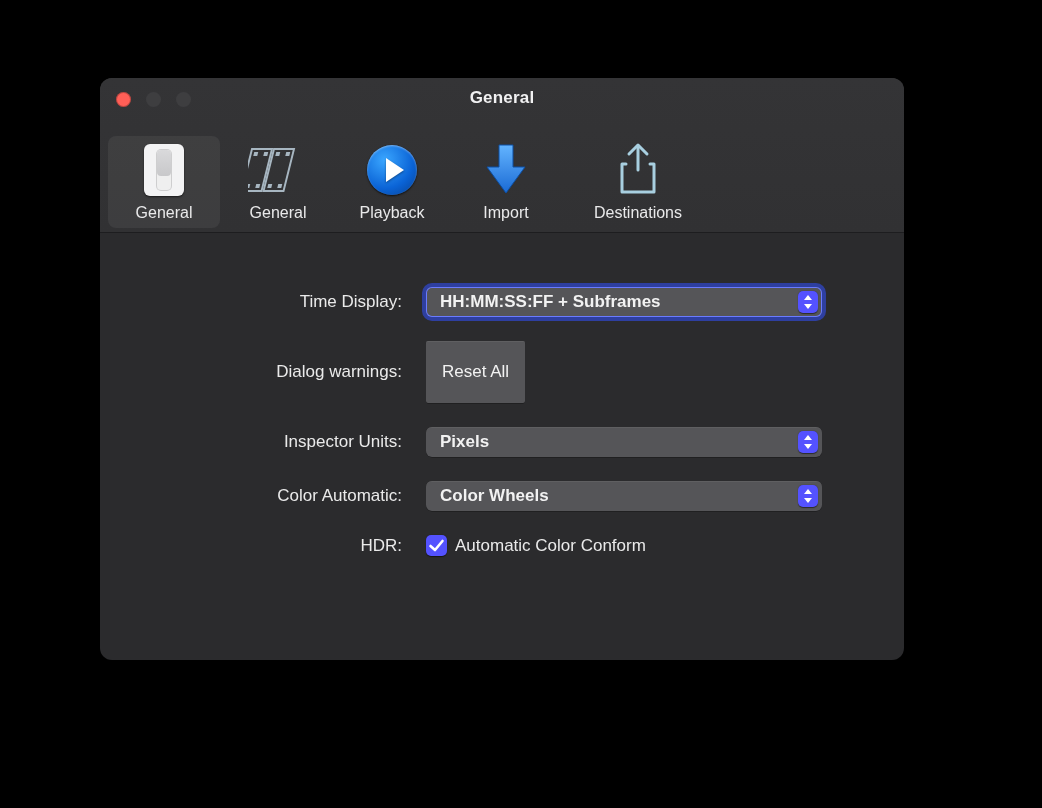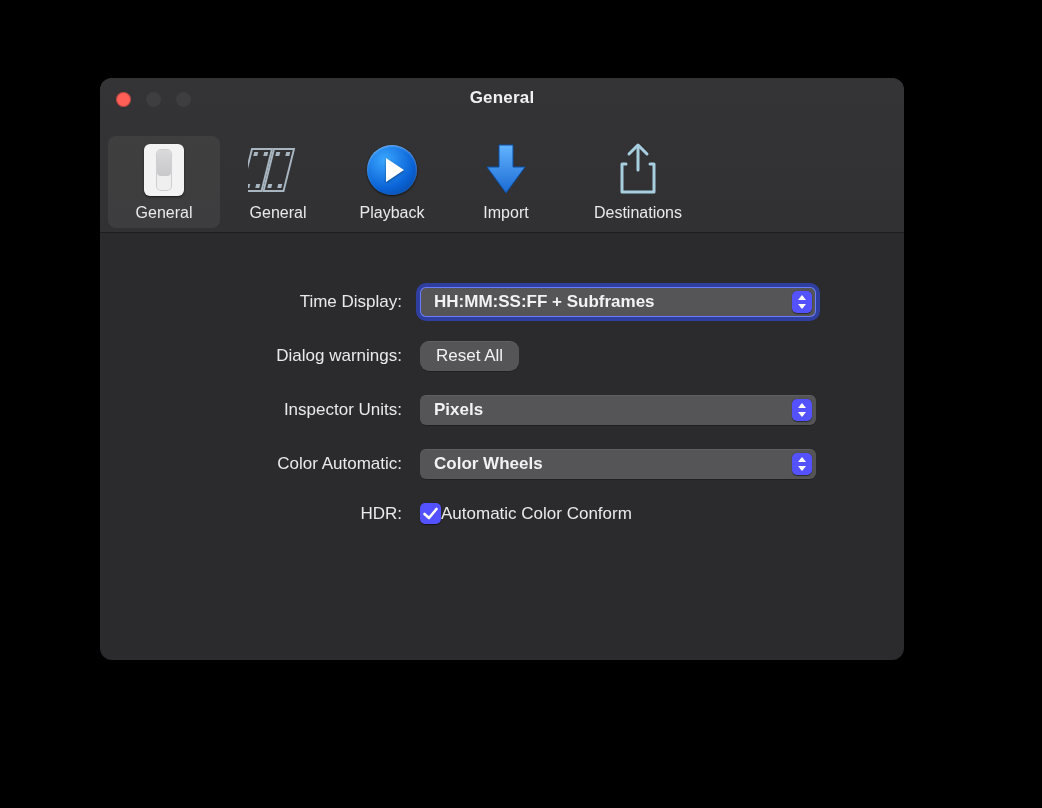--- a/index.html
+++ b/index.html
@@ -134,21 +134,21 @@
   .row {
     display: flex;
     align-items: center;
     margin-bottom: 24px;
   }
   .row .label {
     width: 302px;
     text-align: right;
     font-size: 17px;
     color: #eaeaea;
-    margin-right: 18px;
+    margin-right: 24px;
   }
   .row .control { flex: 0 0 auto; }
 
   .popup {
     position: relative;
     height: 30px;
     border-radius: 6px;
     background: #555558;
     display: flex;
     align-items: center;
@@ -180,35 +180,35 @@
   .popup .stepper::before { top: 4px;    border-bottom: 5px solid #fff; }
   .popup .stepper::after  { bottom: 4px; border-top:    5px solid #fff; }
 
   .popup.wide { width: 348px; font-weight: bold; }
   .popup.focused {
     box-shadow: 0 0 0 4px rgba(50,80,255,0.55), inset 0 0 0 1px #6a7bff;
   }
 
   .btn {
     height: 30px;
-    border-radius: 9px;
+    border-radius: 2px;
     background: #555558;
     display: inline-flex;
     align-items: center;
-    padding: 0 16px;
+    padding: 16px 16px;
     font-size: 17px;
     color: #f2f2f2;
     box-shadow: inset 0 0.5px 0 rgba(255,255,255,0.12), 0 0.5px 0 rgba(0,0,0,0.5);
     cursor: default;
   }
 
   .check-row .control {
     display: flex;
     align-items: center;
-    gap: 0;
+    gap: 8px;
   }
   .checkbox {
     width: 21px; height: 21px;
     border-radius: 5px;
     background: #5452ff;
     position: relative;
     box-shadow: 0 0.5px 1px rgba(0,0,0,0.5);
   }
   .checkbox svg {
     position: absolute; inset: 0;

